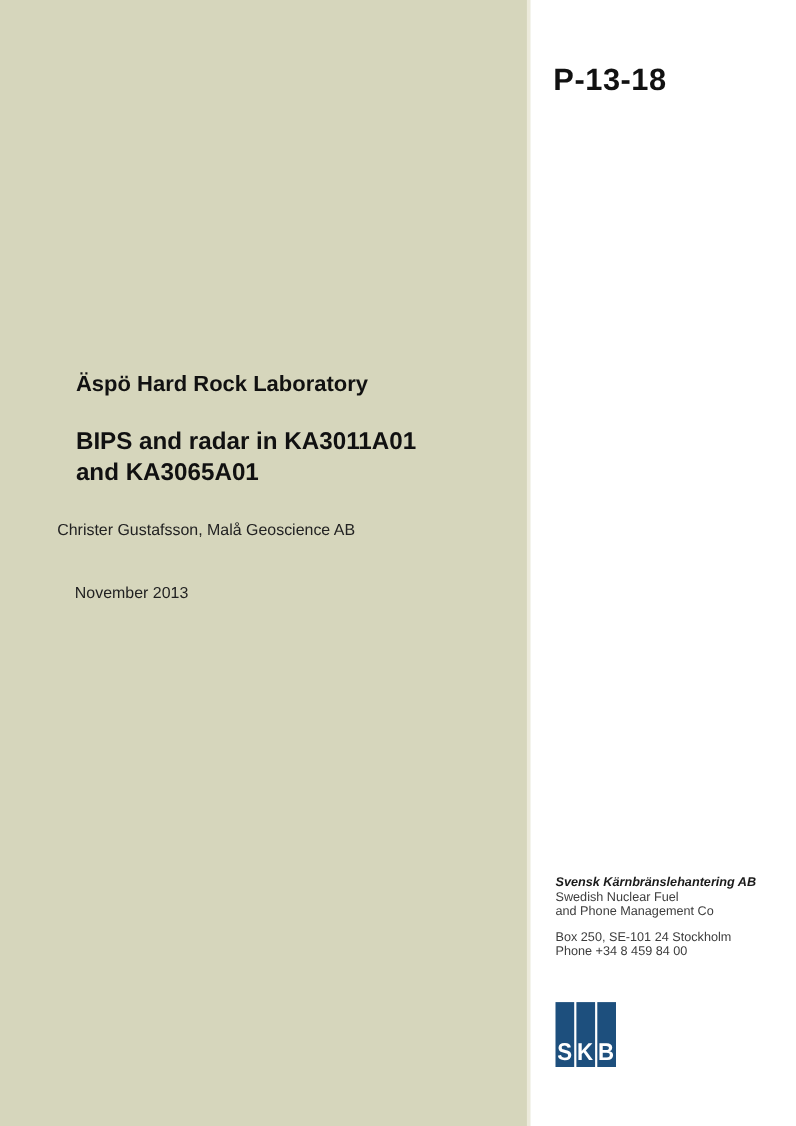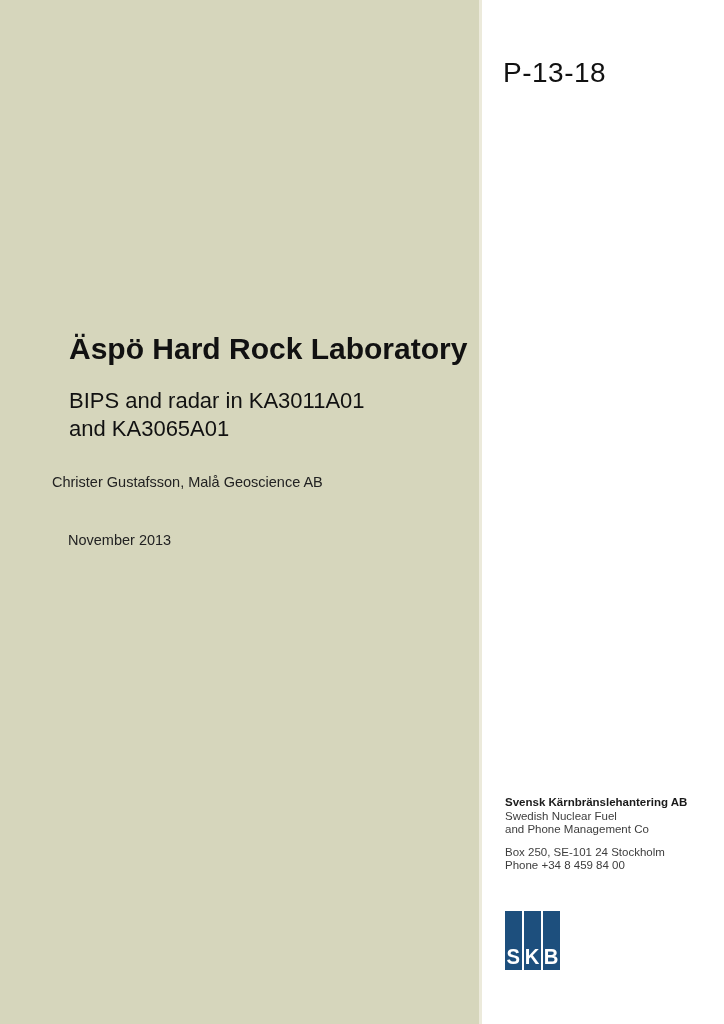--- a/index.html
+++ b/index.html
@@ -22,41 +22,41 @@
     width: 479px;
     height: 1024px;
     background: var(--panel, #d6d6bc);
     border-right: 3px solid var(--panel-edge, #eceadb);
   }
   .report-number {
     position: absolute;
     left: 503px;
     top: 58px;
     font-size: 28px;
-    font-weight: normal;
+    font-weight: bold;
     color: var(--text, #111111);
     letter-spacing: 0.5px;
     line-height: 1.1;
   }
   .lab-name {
     position: absolute;
     left: 69px;
     top: 335px;
-    font-size: 30px;
+    font-size: 20px;
     font-weight: bold;
     color: var(--text, #111111);
     line-height: 28px;
     margin: 0;
   }
   .main-title {
     position: absolute;
     left: 69px;
     top: 387px;
     font-size: 22px;
-    font-weight: normal;
+    font-weight: bold;
     color: var(--text, #111111);
     line-height: 28px;
     margin: 0;
   }
   .author-line {
     position: absolute;
     left: 52px;
     top: 473px;
     font-size: 14.5px;
     color: #222222;
@@ -74,20 +74,21 @@
     position: absolute;
     left: 505px;
     top: 796px;
     font-size: 11.5px;
     line-height: 13.5px;
     color: #3d3d3d;
   }
   .publisher-name {
     font-weight: bold;
     color: #1a1a1a;
+    font-style: italic;
   }
   .publisher-contact {
     margin-top: 9px;
   }
   .skb-logo {
     position: absolute;
     left: 505px;
     top: 911px;
     display: flex;
     gap: 2.5px;

